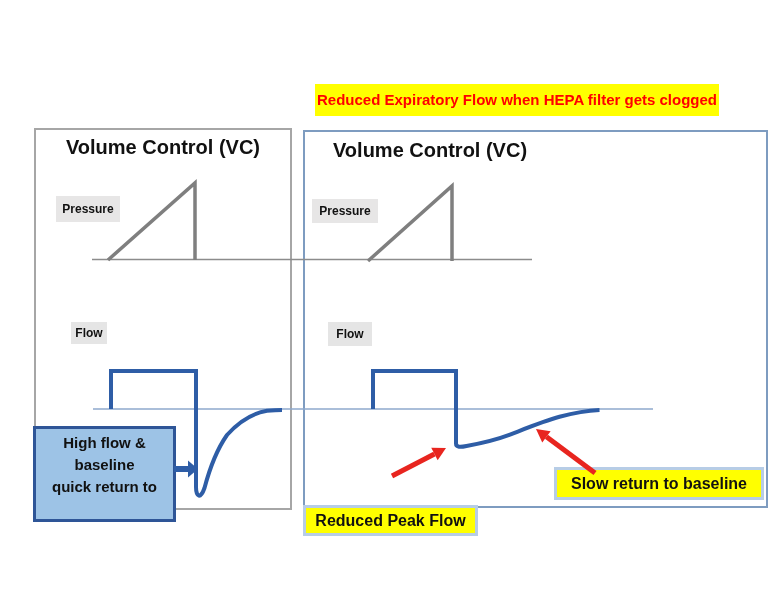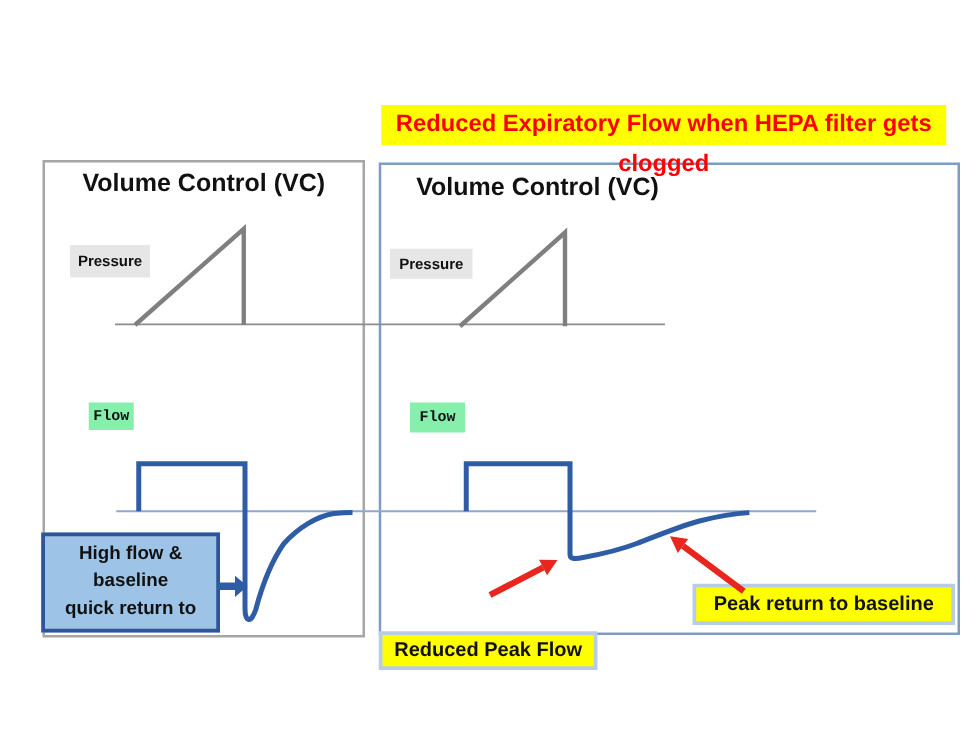--- a/index.html
+++ b/index.html
@@ -6,42 +6,42 @@
   .stage{
     position:relative;width:776px;height:600px;background:#ffffff;overflow:hidden;
     font-family:"Liberation Sans",sans-serif;color:#111;
   }
   .abs{position:absolute;box-sizing:border-box;}
   .bold{font-weight:700;}
   .center{text-align:center;}
 
   .normal-title{left:34px;top:89px;width:258px;font-size:16px;z-index:3;}
   .banner{
-    left:305px;top:84px;width:452px;height:32px;line-height:32px;
-    background:#FFFF00;color:#FF0000;font-size:19px;z-index:3;
+    left:315px;top:84px;width:404px;height:32px;line-height:32px;
+    background:#FFFF00;color:#FF0000;font-size:15px;z-index:3;
   }
 
   .panel{background:#ffffff;z-index:1;}
   .panel-left{left:34px;top:128px;width:258px;height:382px;border:2px solid #A6A6A6;}
   .panel-right{left:303px;top:130px;width:465px;height:378px;border:2px solid #7E9CC0;}
 
   .heading{font-size:20px;z-index:3;}
   .heading-left{left:34px;top:136px;width:258px;}
   .heading-right{left:333px;top:139px;}
 
   .chip{font-size:12px;line-height:1;display:flex;align-items:center;justify-content:center;z-index:3;}
   .chip-pressure{background:#E7E6E6;}
-  .chip-flow{background:#86efac;font-family:Liberation Mono, monospace;}
+  .chip-flow{background:#e5e5e5;}
   .p-left{left:56px;top:196px;width:64px;height:26px;}
   .p-right{left:312px;top:199px;width:66px;height:24px;}
   .f-left{left:71px;top:322px;width:36px;height:22px;}
   .f-right{left:328px;top:322px;width:44px;height:24px;}
 
   .callout{
-    left:33px;top:426px;width:143px;height:80px;
+    left:33px;top:426px;width:143px;height:96px;
     background:#9DC3E6;border:3px solid #2E5597;
     font-size:15px;line-height:22px;padding-top:3px;z-index:3;
   }
   .callout div{white-space:nowrap;}
 
   .tag{z-index:3;background:#B7CDE6;display:flex;align-items:stretch;}
   .tag-inner{
     flex:1;margin:3px;background:#FFFF00;font-size:16px;font-weight:700;
     display:flex;align-items:center;justify-content:center;white-space:nowrap;
   }
@@ -74,21 +74,21 @@
     <div>High flow &amp;</div>
     <div>baseline</div>
     <div>quick return to</div>
   </div>
 
   <div class="abs tag tag-reduced">
     <div class="tag-inner">Reduced Peak Flow</div>
   </div>
 
   <div class="abs tag tag-slow">
-    <div class="tag-inner">Peak return to baseline</div>
+    <div class="tag-inner">Slow return to baseline</div>
   </div>
 
   <svg id="wave-svg" width="776" height="600" viewBox="0 0 776 600">
       <path d="M 92 259.5 L 532 259.5" fill="none" stroke="#8C8C8C" stroke-width="1.5"></path>
       <path d="M 93 409 L 653 409" fill="none" stroke="#8EA9CC" stroke-width="1.5"></path>
       <path d="M 108 260 L 195 183 L 195 260" fill="none" stroke="#7F7F7F" stroke-width="3.5"></path>
       <path d="M 368 261 L 452 186 L 452 261" fill="none" stroke="#7F7F7F" stroke-width="3.5"></path>
       <path d="M 111 409 L 111 371 L 196 371 L 196 487 C 196 497 200.5 499.5 204.5 488 C 209 471 216.5 450 227 435 C 239 421.5 254 413 267 410.8 C 273.5 410.2 278.5 410 282 410" fill="none" stroke="#2E5DA6" stroke-width="4"></path>
       <path d="M 373 409 L 373 371 L 456 371 L 456 443.5 C 456 447.5 460.5 447.3 466.5 446 C 479.5 443.6 494.5 440.5 510 434.6 C 527 428 544.5 420.8 559.5 416.8 C 574.5 412.9 590 410.6 599.5 410.1" fill="none" stroke="#2E5DA6" stroke-width="4"></path>
       <g>

